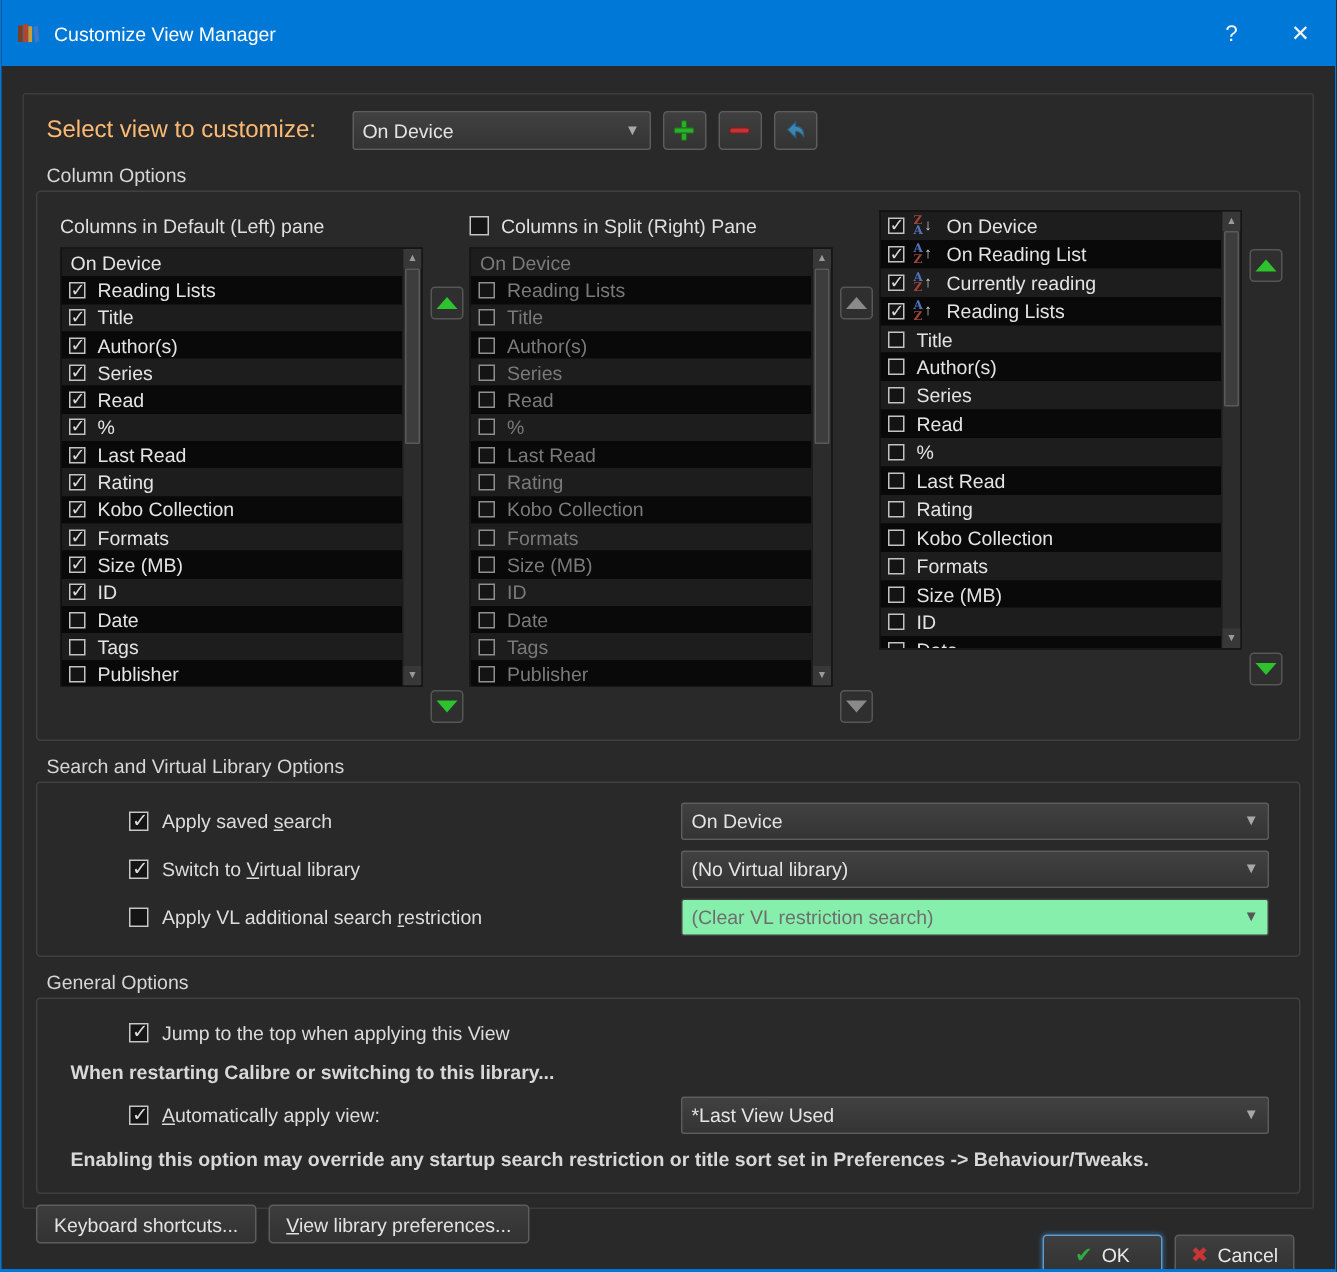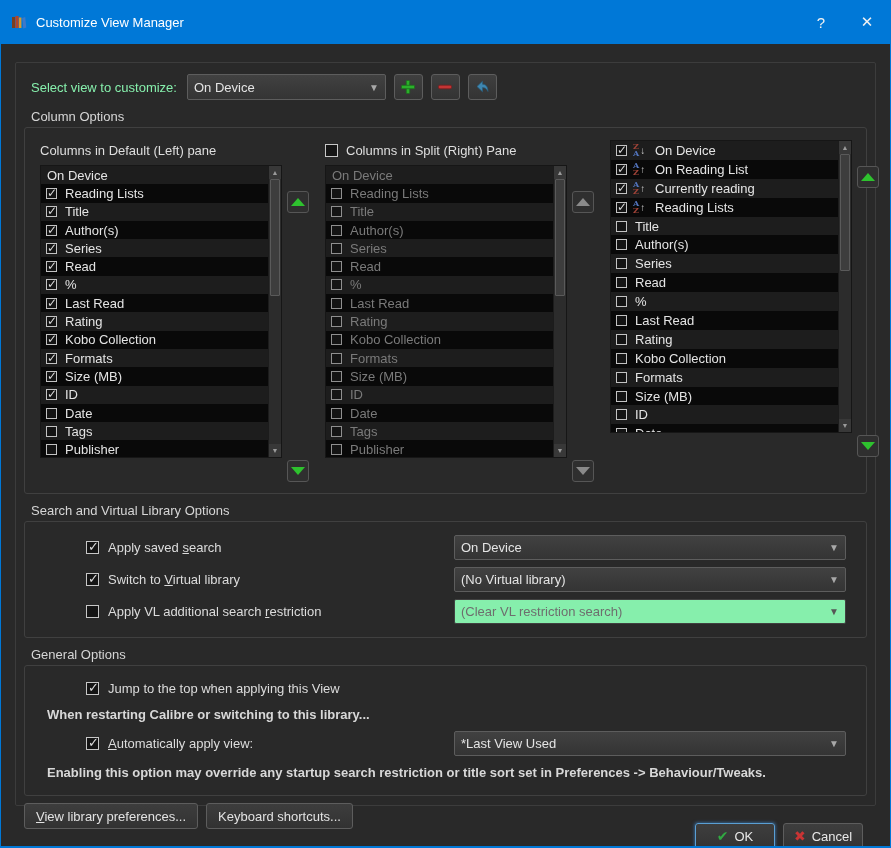--- a/index.html
+++ b/index.html
@@ -20,35 +20,35 @@
   
   .body-area{padding:18px 14px 0 14px;}
   .frame{border:1px solid #3c3c3c;border-radius:2px;background:#292929;padding:8px 8px 9px 8px;height:744px;}
 
   .section-label{font-size:13px;color:#d6d6d6;margin:9px 0 3px 7px;}
 
   .groupbox{border:1px solid #404040;border-radius:3px;background:#292929;}
 
   
   .select-row{display:flex;align-items:center;margin:3px 0 0 7px;gap:8px;}
-  .select-row .lbl{font-size:13px;color:#86efac;margin-right:2px;}
+  .select-row .lbl{font-size:16px;color:#fdba74;margin-right:16px;}
   .combo{height:26px;background:linear-gradient(#414141,#343434);border:1px solid #5d5d5d;
     border-radius:2px;color:#e4e4e4;font-size:13px;display:flex;align-items:center;
     padding:0 6px;position:relative;}
   .combo .val{flex:1;white-space:nowrap;overflow:hidden;}
   .combo .arrow{color:#a8a8a8;font-size:10px;margin-left:6px;}
   .combo.disabled{background:#86efac;border-color:#404040;color:#6e6e6e;}
   .combo.disabled .arrow{color:#565656;}
   .view-combo{width:199px;}
 
   .tool-btn{width:29px;height:26px;background:linear-gradient(#3f3f3f,#333);border:1px solid #5d5d5d;
     border-radius:3px;display:flex;align-items:center;justify-content:center;}
 
   
-  .col-box{padding:12px 15px 10px 15px;display:flex;gap:16px;}
+  .col-box{padding:12px 15px 10px 15px;display:flex;gap:4px;}
   .pane{display:flex;flex-direction:column;}
   .pane-head{height:20px;display:flex;align-items:center;font-size:13px;color:#dfdfdf;gap:8px;margin-bottom:5px;}
   .list-wrap{display:flex;height:293px;width:242px;border:1px solid #161616;background:#0d0d0d;overflow:hidden;}
   .list{flex:1;overflow:hidden;}
   .list-row{display:flex;align-items:center;height:18.3px;padding-left:5px;gap:8px;
     font-size:13px;color:#e4e4e4;white-space:nowrap;}
   .sortlist .list-row{height:18.9px;}
   .list-row:nth-child(odd){background:#1d1d1d;}
   .list-row:nth-child(even){background:#090909;}
   .cb{width:11px;height:11px;border:1px solid #c3c3c3;background:#141414;position:relative;flex:0 0 auto;}
@@ -502,24 +502,24 @@
           </span>
           <div class="combo opt-combo">
             <span class="val">*Last View Used</span>
             <span class="arrow">▼</span>
           </div>
         </div>
         <div class="plain-text">Enabling this option may override any startup search restriction or title sort set in Preferences -&gt; Behaviour/Tweaks.</div>
       </div>
 
       <div class="footer-btns">
+        <div class="push-btn">Keyboard shortcuts...</div>
         <div class="push-btn">
           <span><u class="mn">V</u>iew library preferences...</span>
         </div>
-        <div class="push-btn">Keyboard shortcuts...</div>
       </div>
     </div>
 
     <div class="dialog-btns">
       <div class="dlg-btn focused">
         <span class="ok-glyph">✔</span>
         <span>OK</span>
       </div>
       <div class="dlg-btn">
         <span class="cancel-glyph">✖</span>

